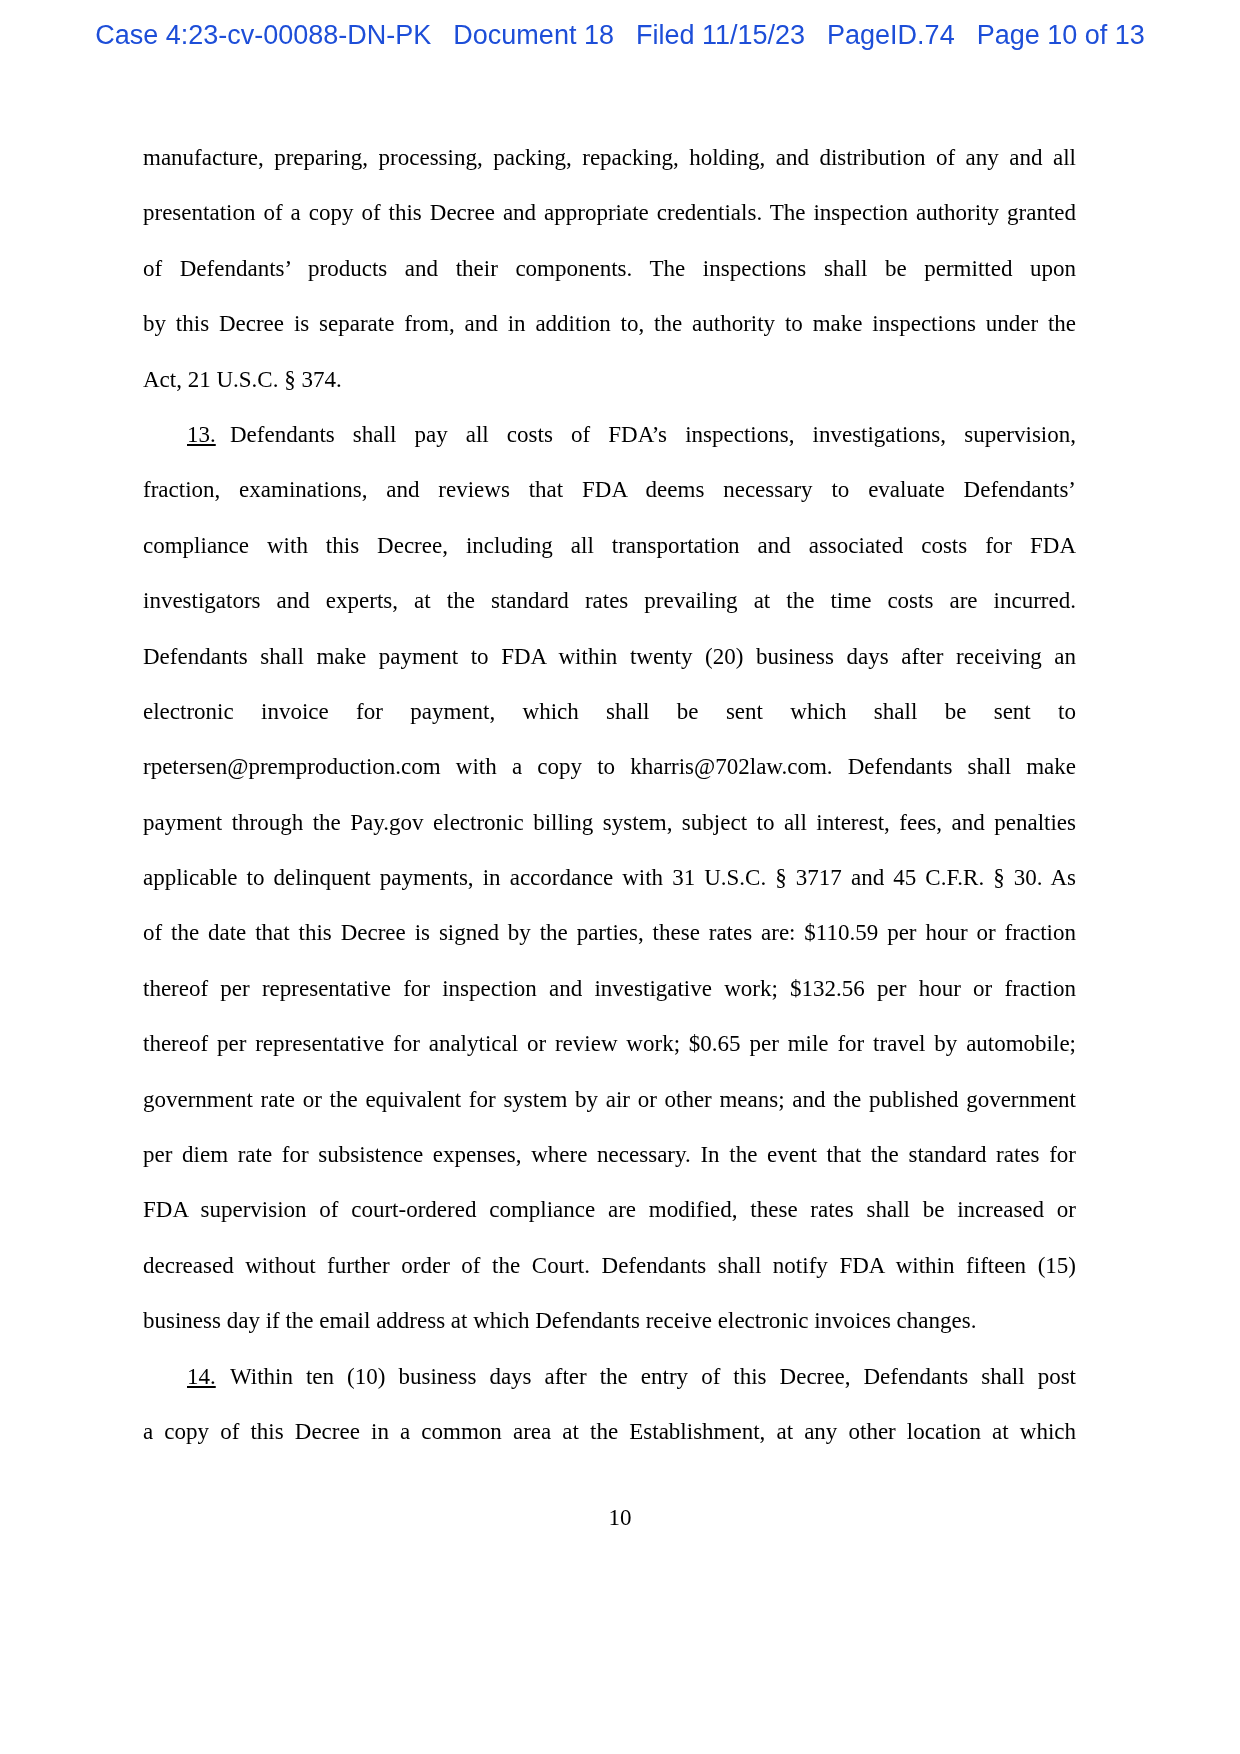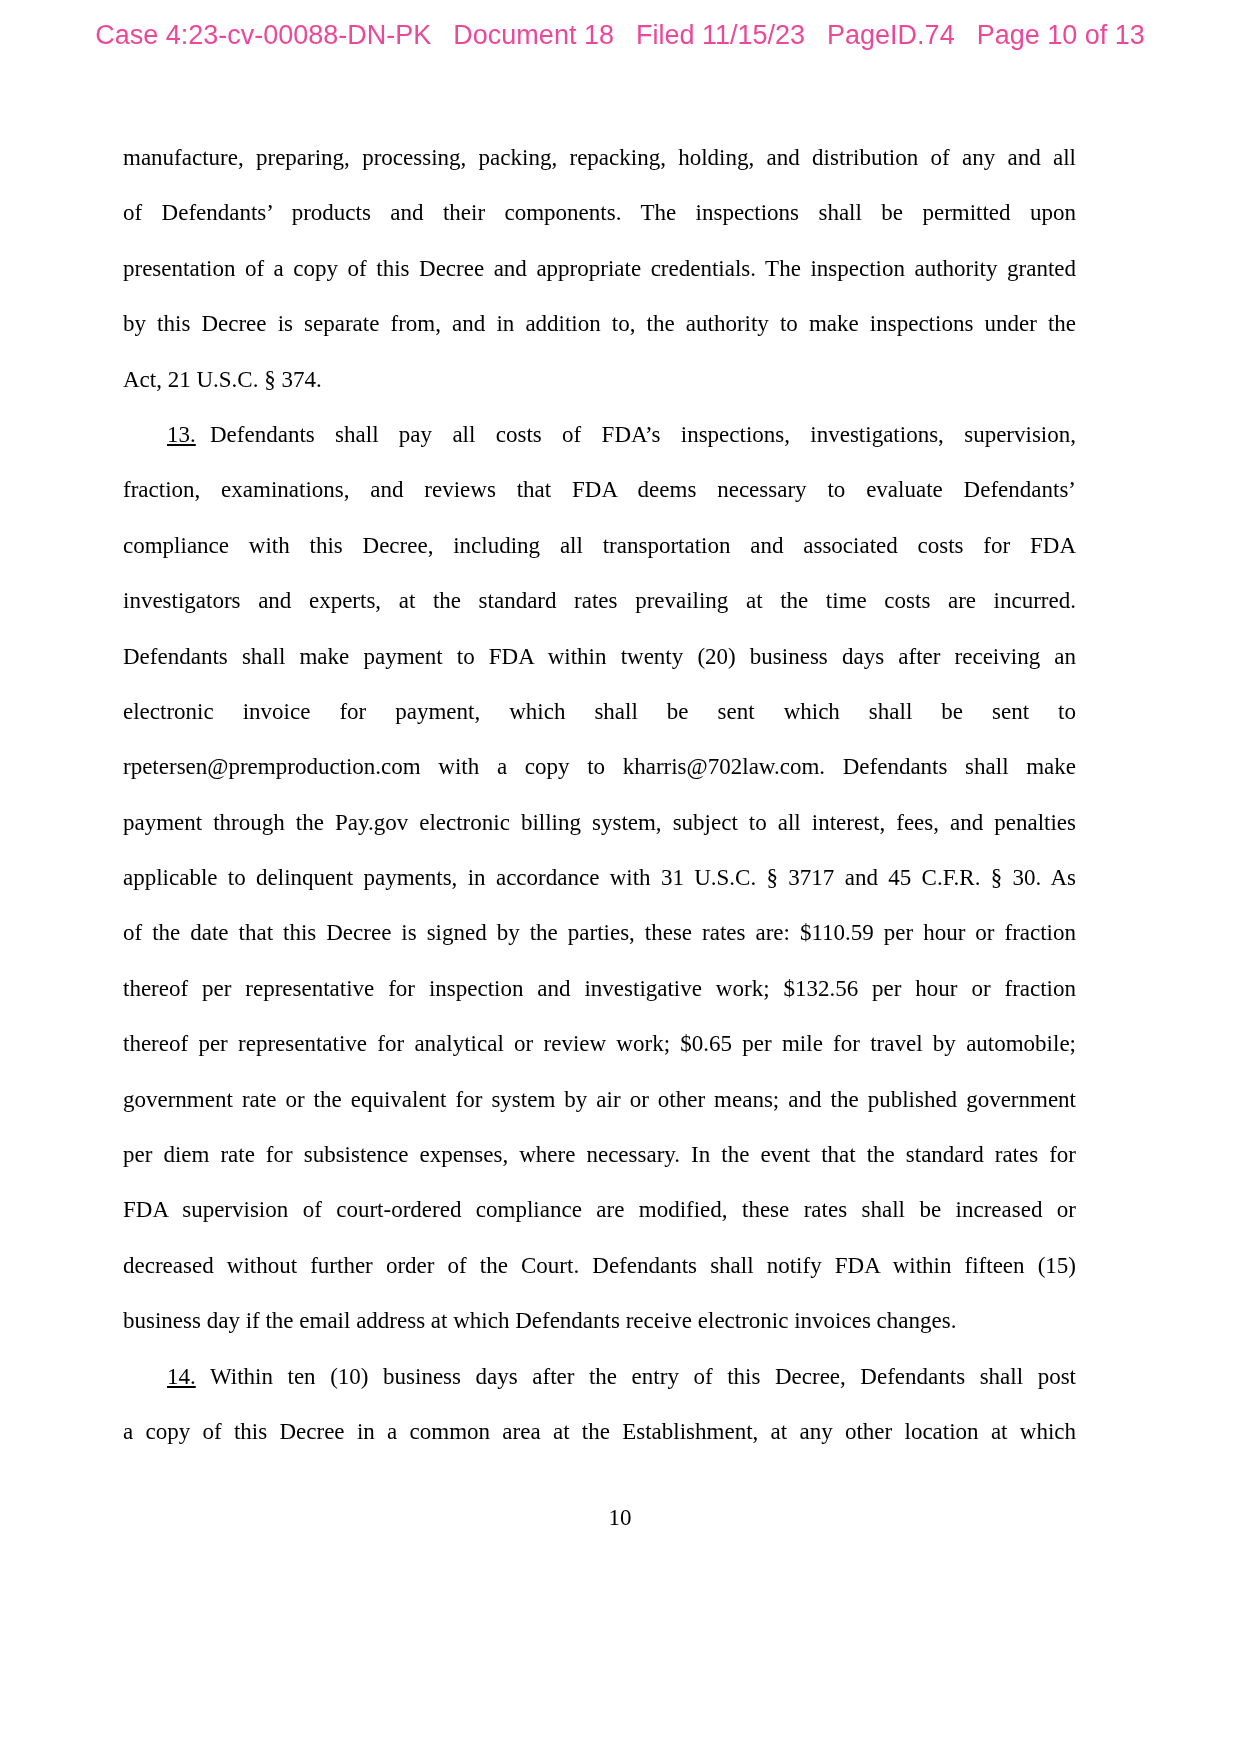--- a/index.html
+++ b/index.html
@@ -37,20 +37,21 @@
     top: 130px;
     left: 123px;
     width: 953px;
     font-size: 23px;
     line-height: 55.4px;
   }
   .line {
     height: 55.4px;
     position: relative;
     text-align: left;
+    margin-left: 20px;
   }
   .line.just {
     text-align: justify;
     text-align-last: justify;
   }
   .line.indent {
     padding-left: 87px;
   }
   .pnum {
     position: absolute;
@@ -64,25 +65,25 @@
     left: 0;
     width: 100%;
     text-align: center;
     font-size: 23px;
   }
 </style>
 </head>
 <body>
 
 <div class="page">
-  <div class="case-header" style="color: #ec4899;"><span class="seg">Case 4:23-cv-00088-DN-PK</span><span class="seg">Document 18</span><span class="seg">Filed 11/15/23</span><span class="seg">PageID.74</span><span class="seg">Page 10 of 13</span></div>
+  <div class="case-header" style="color: #1d4ed8;"><span class="seg">Case 4:23-cv-00088-DN-PK</span><span class="seg">Document 18</span><span class="seg">Filed 11/15/23</span><span class="seg">PageID.74</span><span class="seg">Page 10 of 13</span></div>
   <div class="doc-body">
       <div class="line just">manufacture, preparing, processing, packing, repacking, holding, and distribution of any and all</div>
+      <div class="line just">presentation of a copy of this Decree and appropriate credentials. The inspection authority granted</div>
       <div class="line just">of Defendants’ products and their components.  The inspections shall be permitted upon</div>
-      <div class="line just">presentation of a copy of this Decree and appropriate credentials. The inspection authority granted</div>
       <div class="line just">by this Decree is separate from, and in addition to, the authority to make inspections under the</div>
       <div class="line">Act, 21 U.S.C. § 374.</div>
       <div class="line just indent"><span class="pnum">13.</span>Defendants shall pay all costs of FDA’s inspections, investigations, supervision,</div>
       <div class="line just">fraction, examinations, and reviews that FDA deems necessary to evaluate Defendants’</div>
       <div class="line just">compliance with this Decree, including all transportation and associated costs for FDA</div>
       <div class="line just">investigators and experts, at the standard rates prevailing at the time costs are incurred.</div>
       <div class="line just">Defendants shall make payment to FDA within twenty (20) business days after receiving an</div>
       <div class="line just">electronic invoice for payment, which shall be sent which shall be sent to</div>
       <div class="line just">rpetersen@premproduction.com with a copy to kharris@702law.com.  Defendants shall make</div>
       <div class="line just">payment through the Pay.gov electronic billing system, subject to all interest, fees, and penalties</div>

